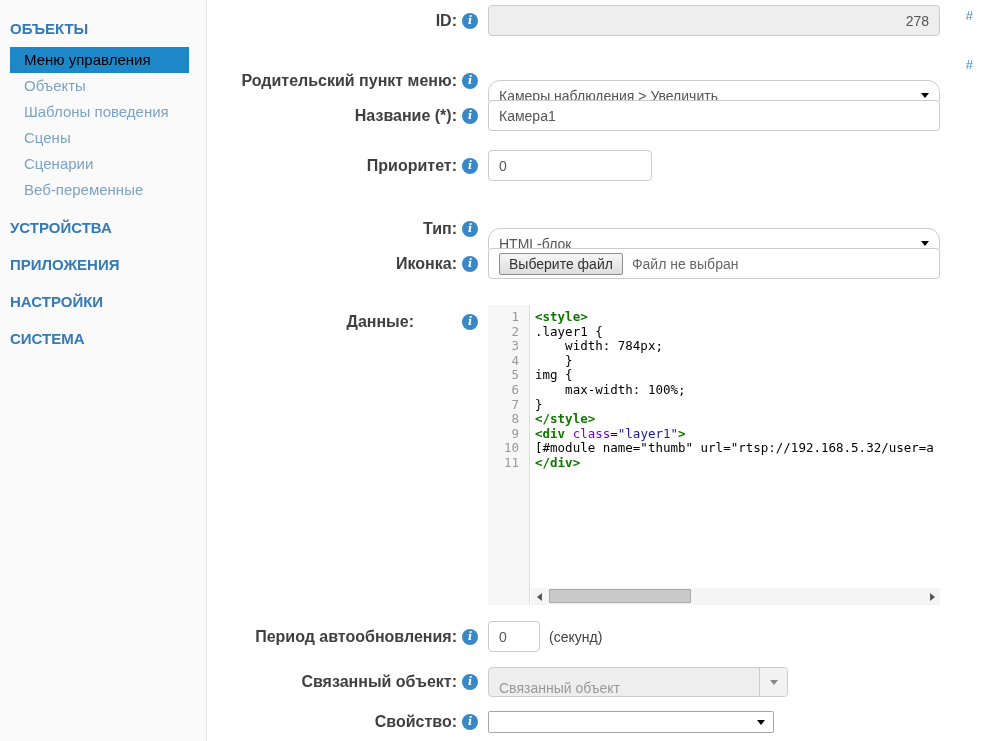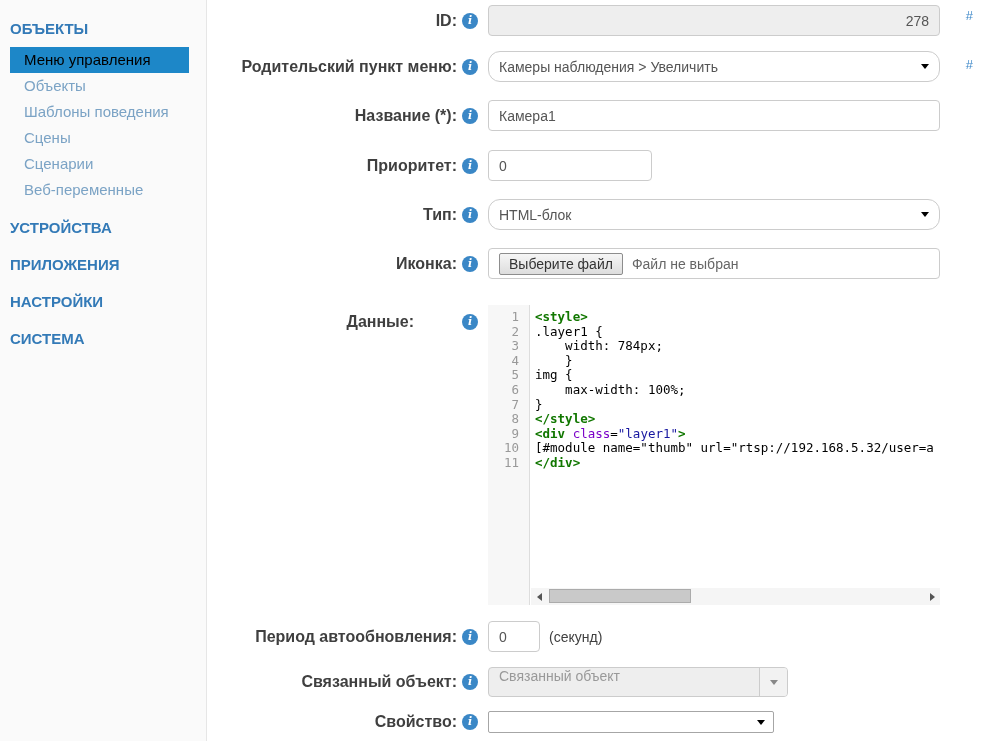--- a/index.html
+++ b/index.html
@@ -28,36 +28,36 @@
         line-height:16px;text-align:center;flex:none;cursor:pointer;}
   .fctrl{margin-left:10px;display:flex;align-items:center;}
 
   .inp{height:31px;border:1px solid #ccc;border-radius:4px;padding:0 10px;
        font-family:"Liberation Sans",sans-serif;font-size:14px;color:#555;
        box-sizing:border-box;background:#fff;outline:none;}
   .w-full{width:452px;}
   .inp.disabled{background:#eee;text-align:right;}
 
   .fselect{width:452px;height:31px;border:1px solid #ccc;border-radius:12px;background:#fff;
-           display:flex;align-items:center;padding:0 10px;box-sizing:border-box;cursor:pointer;}
+           display:flex;align-items:center;padding:0 10px;box-sizing:border-box;cursor:pointer;margin-top:29px;}
   .sel-text{font-size:14px;color:#555;flex:1;white-space:nowrap;overflow:hidden;}
   .caret{width:0;height:0;border-left:4px solid transparent;border-right:4px solid transparent;
          border-top:5px solid #000;flex:none;margin-left:auto;}
 
   .file-box{width:452px;height:31px;border:1px solid #ccc;border-radius:4px;background:#fff;
             display:flex;align-items:center;padding-left:10px;box-sizing:border-box;}
   .file-btn{height:22px;padding:0 9px;border:1px solid #8d8d8d;border-radius:2px;
             background:linear-gradient(#f6f6f6,#dddddd);font-family:"Liberation Sans",sans-serif;
             font-size:14px;color:#333;cursor:pointer;}
   .file-status{margin-left:9px;font-size:14px;color:#666;}
 
   .suffix{margin-left:9px;font-size:14px;color:#404040;}
 
   .linked{width:300px;height:30px;border:1px solid #ccc;border-radius:4px;background:#eee;
-          display:flex;align-items:flex-start;box-sizing:border-box;cursor:default;}
+          display:flex;align-items:flex-end;box-sizing:border-box;cursor:default;}
   .linked .txt{flex:1;padding:0 10px;font-size:14px;color:#999;white-space:nowrap;overflow:hidden;}
   .linked .arrow-box{width:27px;align-self:stretch;border-left:1px solid #ccc;background:#f2f2f2;
           border-radius:0 3px 3px 0;display:flex;align-items:center;justify-content:center;}
   .caret-gray{width:0;height:0;border-left:4px solid transparent;border-right:4px solid transparent;
           border-top:5px solid #888;}
 
   .propsel{width:286px;height:22px;border:1px solid #a6a6a6;border-radius:2px;background:#fff;
            position:relative;box-sizing:border-box;cursor:pointer;}
   .propsel .caret{position:absolute;right:8px;top:8px;}
 

